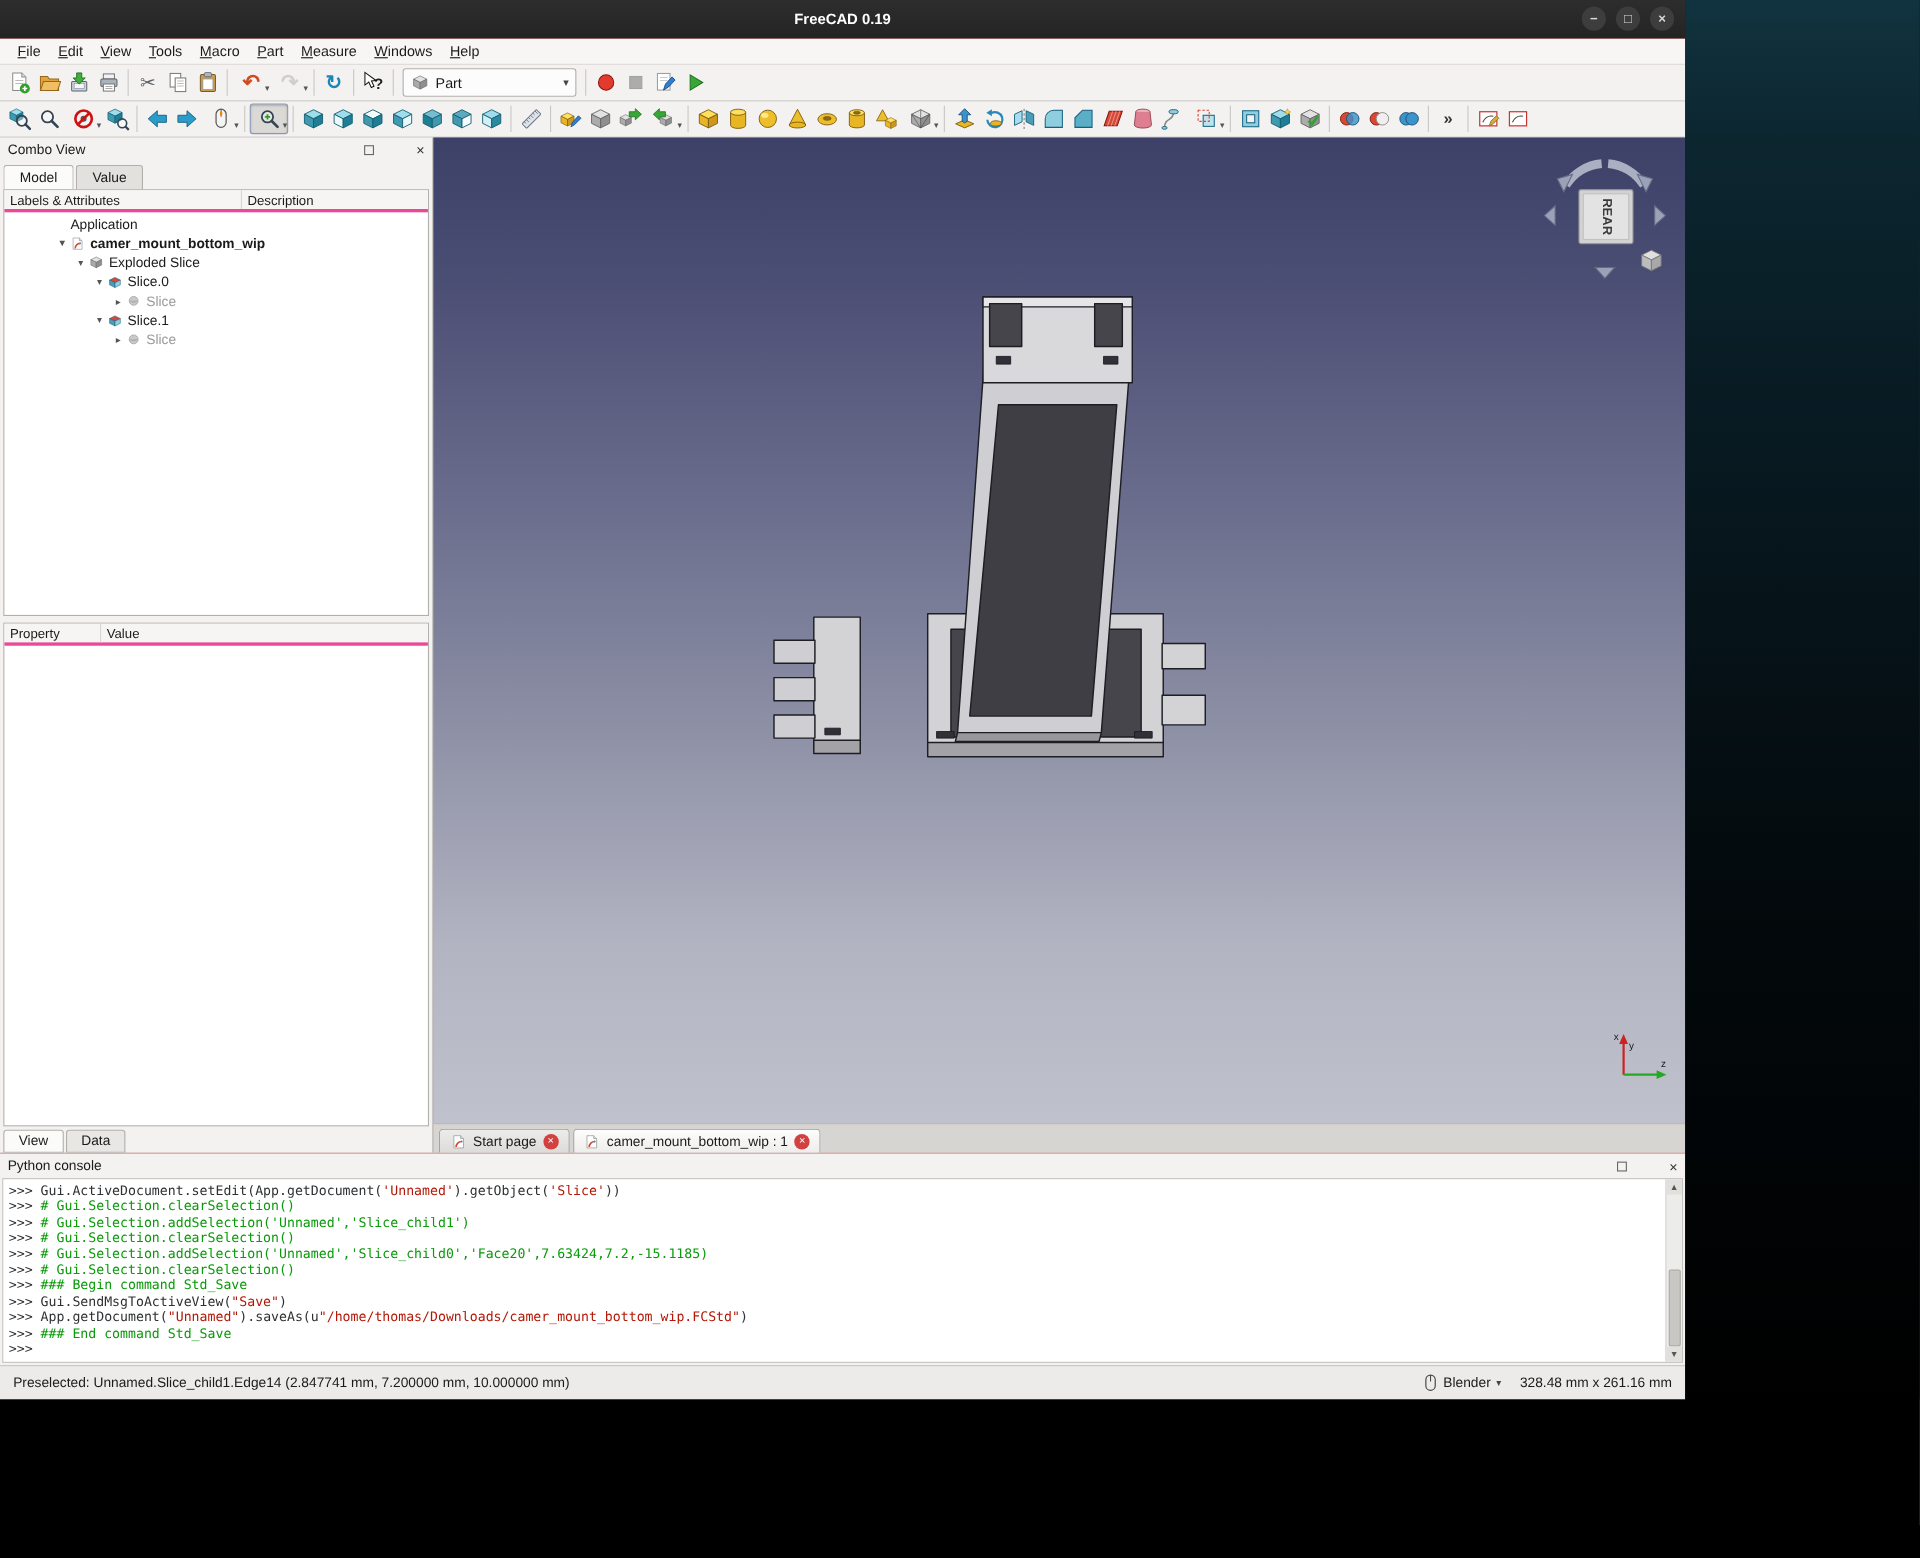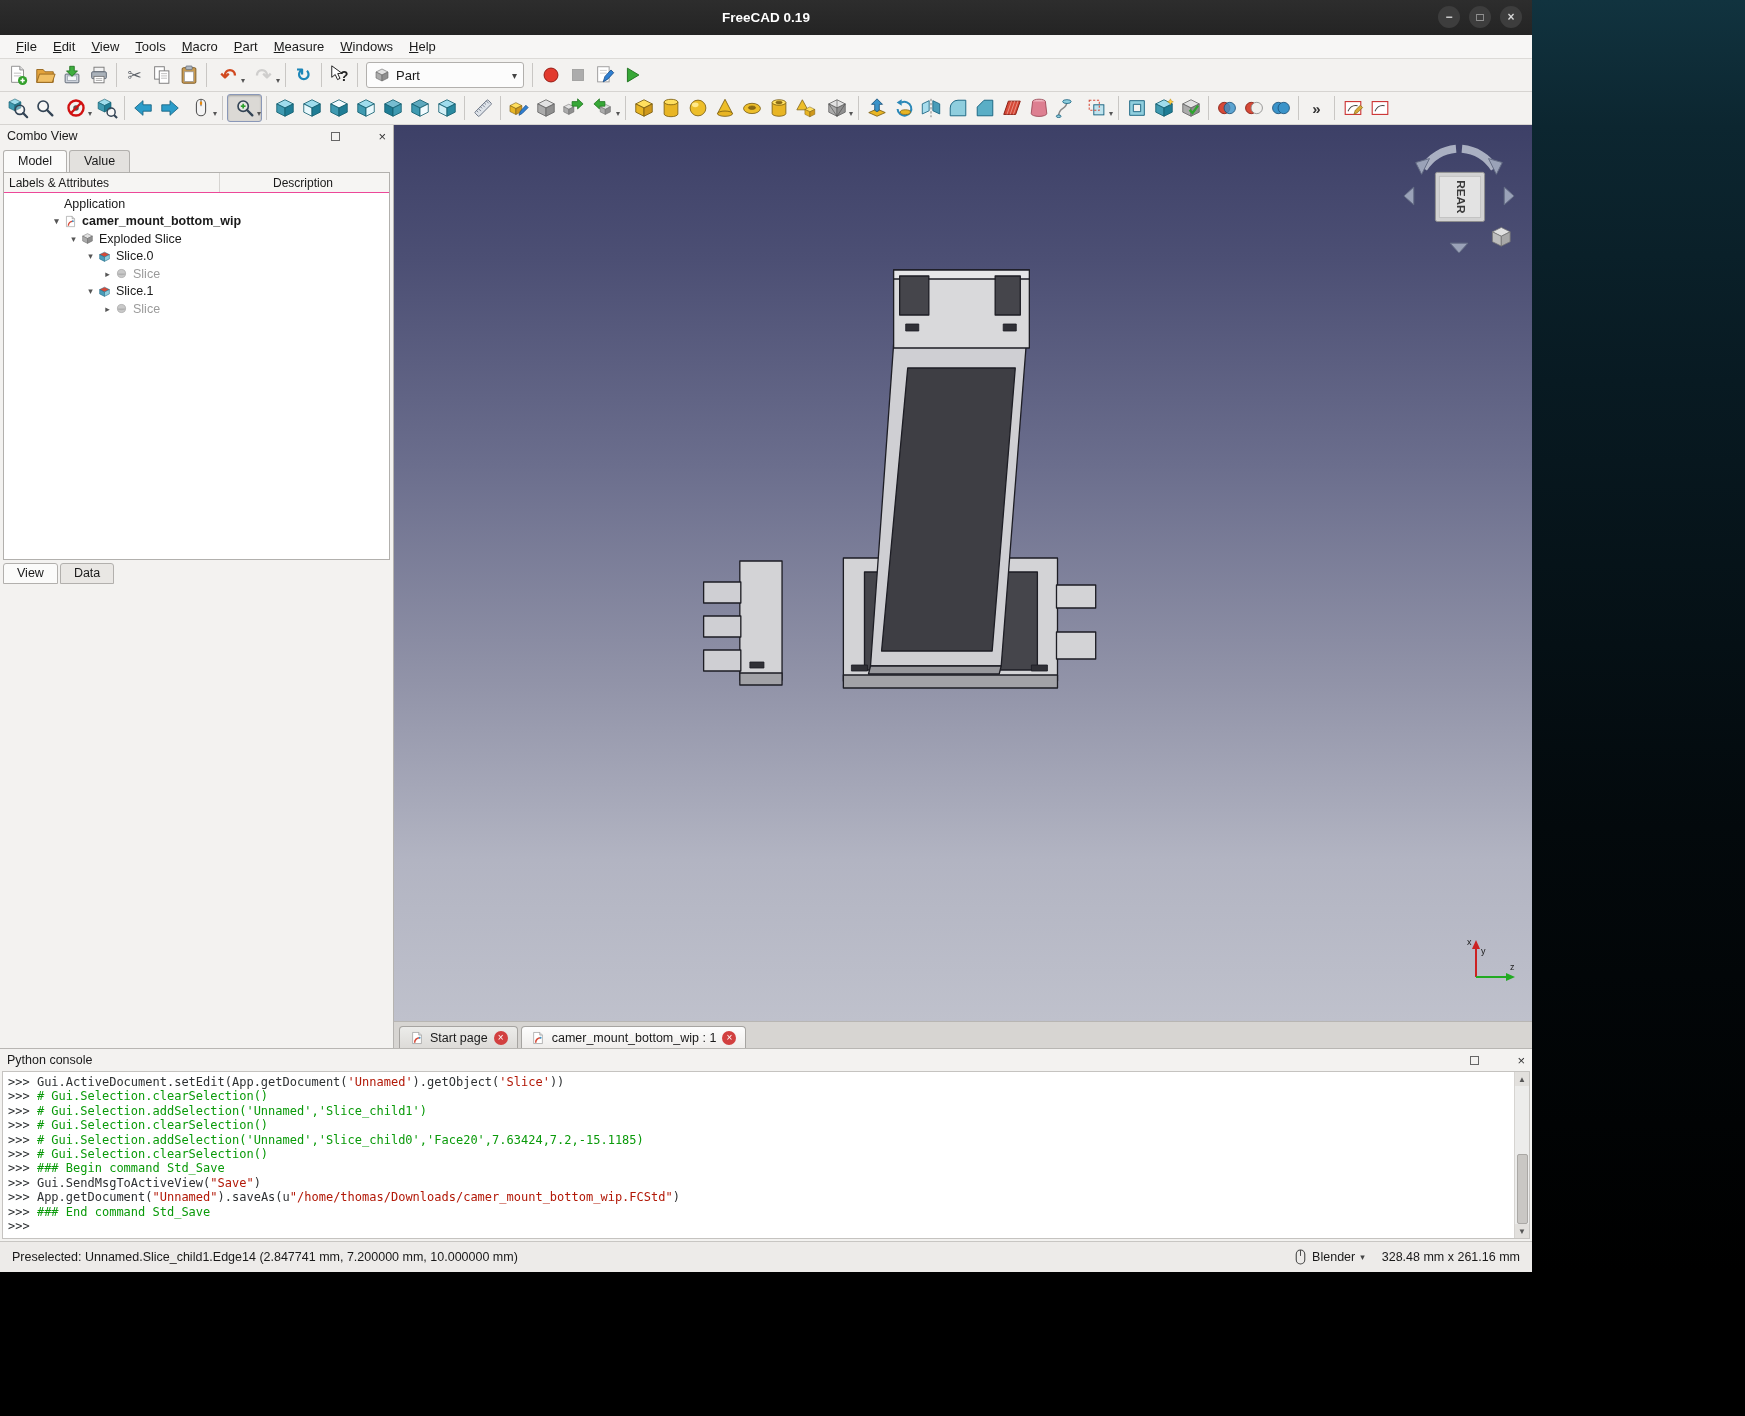--- a/index.html
+++ b/index.html
@@ -54,22 +54,22 @@
   .mini-float { width:9px; height:9px; border:1.5px solid #666; margin-left:6px; }
   .mini-close { font-size:13px; color:#333; margin-left:8px; line-height:1; }
 
   .cv-tabs { height:25px; flex:none; display:flex; align-items:flex-end; padding-left:3px; gap:2px; }
   .cv-tab { padding:3px 14px 4px; font-size:12.5px; border:1px solid #b2b0ad; border-bottom:none;
     background:#e3e1de; border-radius:3px 3px 0 0; }
   .cv-tab.active { background:#fbfbfa; }
 
   .tree-wrap { margin:0 3px; border:1px solid #b2b0ad; background:#fff; height:388px; flex:none;
     display:flex; flex-direction:column; }
-  .grid-head { display:flex; background:#f6f5f3; border-bottom:1px solid #ec4899;
-    font-size:12px; height:20px; align-items:center; flex:none;gap:48px; }
+  .grid-head { display:flex; background:#f6f5f3; border-bottom:3px solid #ec4899;
+    font-size:12px; height:20px; align-items:center; flex:none; }
   .grid-head .col1 { width:216px; padding-left:5px; border-right:1px solid #d6d4d1; height:100%; display:flex; align-items:center; }
   .grid-head .col1p { width:88px; padding-left:5px; border-right:1px solid #d6d4d1; height:100%; display:flex; align-items:center; }
   .grid-head .col2 { padding-left:5px; }
   .tree-body { flex:1; overflow:hidden; padding-top:2px; font-size:12.5px;padding-left:44px; }
   .tree-row { height:17.5px; display:flex; align-items:center; }
   .tree-row.bold { font-weight:bold; }
   .tree-row.grayed .tw-label { color:#9b9b9b; }
   .tw-exp { width:11px; text-align:center; font-size:9px; color:#555; flex:none; }
   .tw-ic { width:15px; height:14px; margin:0 4px 0 1px; display:grid; place-items:center; flex:none; }
   .tw-ic svg { width:13px; height:13px; display:block; }
@@ -831,20 +831,27 @@
               <span class="tw-ic">
                 <svg viewBox="0 0 24 24">
                   <circle cx="12" cy="12" r="7.5" fill="#c9c9c9" stroke="#8f8f8f"></circle>
                   <path d="M4.5 12 a7.5 3 0 0 0 15 0" fill="#b0b0b0"></path>
                 </svg>
               </span>
               <span class="tw-label">Slice</span>
             </div>
           </div>
       </div>
+      <div class="prop-wrap">
+        <div class="grid-head">
+          <div class="col1p">Property</div>
+          <div class="col2">Value</div>
+        </div>
+        <div class="prop-body"></div>
+      </div>
       <div class="cv-bottom-tabs">
         <div class="cvb-tab active">View</div>
         <div class="cvb-tab">Data</div>
       </div>
     </div>
 
     <div class="viewarea">
       <div class="viewport">
 
         <svg class="model-svg" viewBox="0 0 1132 896" preserveAspectRatio="none">

